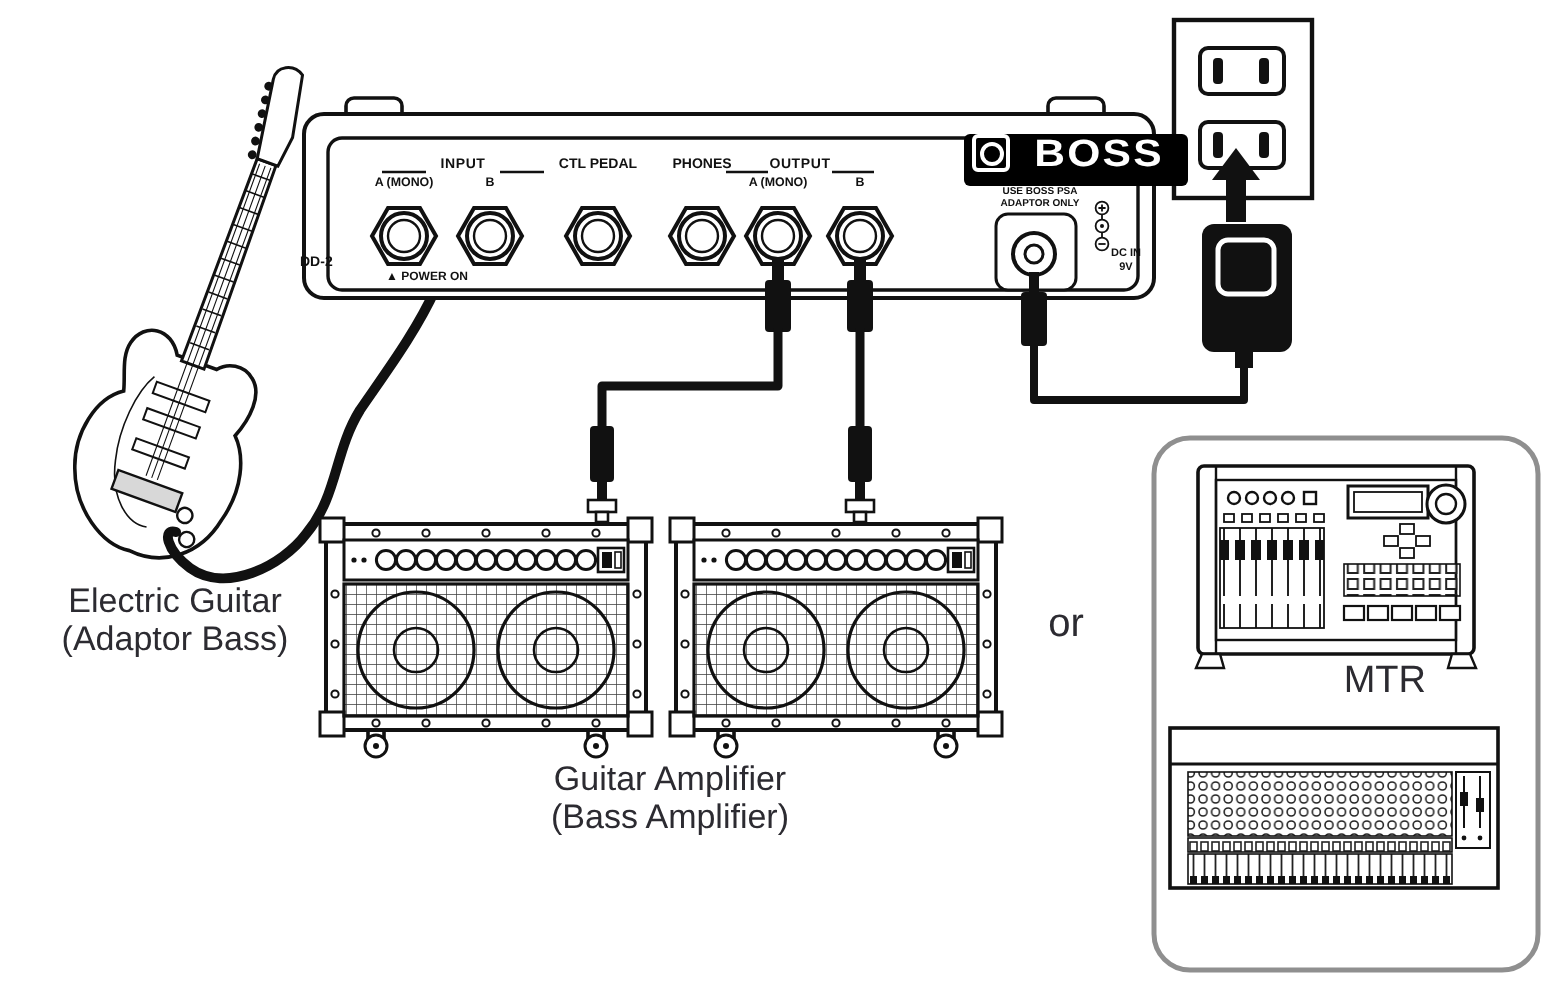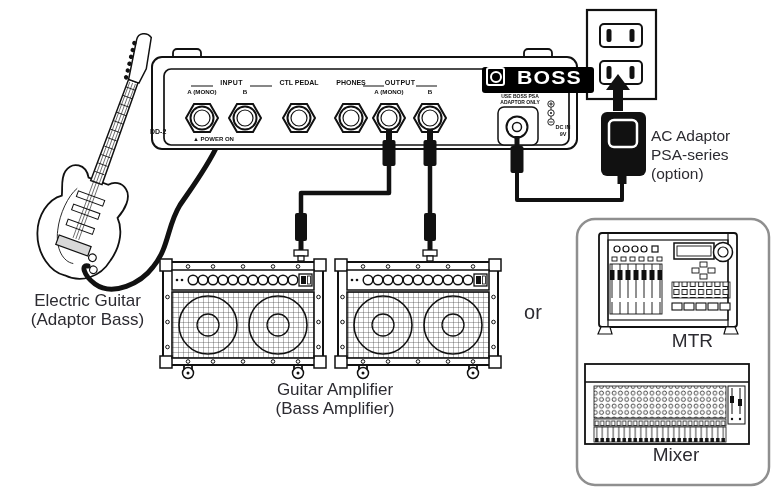--- a/index.html
+++ b/index.html
@@ -322,20 +322,14 @@
 <div class="cap" style="left:5px;top:291px;width:165px;font-size:17px;">
   <div>Electric Guitar</div>
   <div>(Adaptor Bass)</div>
 </div>
 <div class="cap" style="left:235px;top:380px;width:200px;font-size:17px;">
   <div>Guitar Amplifier</div>
   <div>(Bass Amplifier)</div>
 </div>
 <div class="cap" style="left:518px;top:303px;width:30px;font-size:20px;">or</div>
 <div class="cap" style="left:613px;top:331px;width:100px;font-size:19px;text-align:right;">MTR</div>
-<div class="cap" style="left:626px;top:445px;width:100px;font-size:19px;">Mixer</div>
-<div class="cap" style="left:651px;top:126px;width:118px;font-size:15.5px;text-align:left;">
-  <div>AC Adaptor</div>
-  <div>PSA-series</div>
-  <div>(option)</div>
-</div>
 
 </div>
 
 </body></html>

